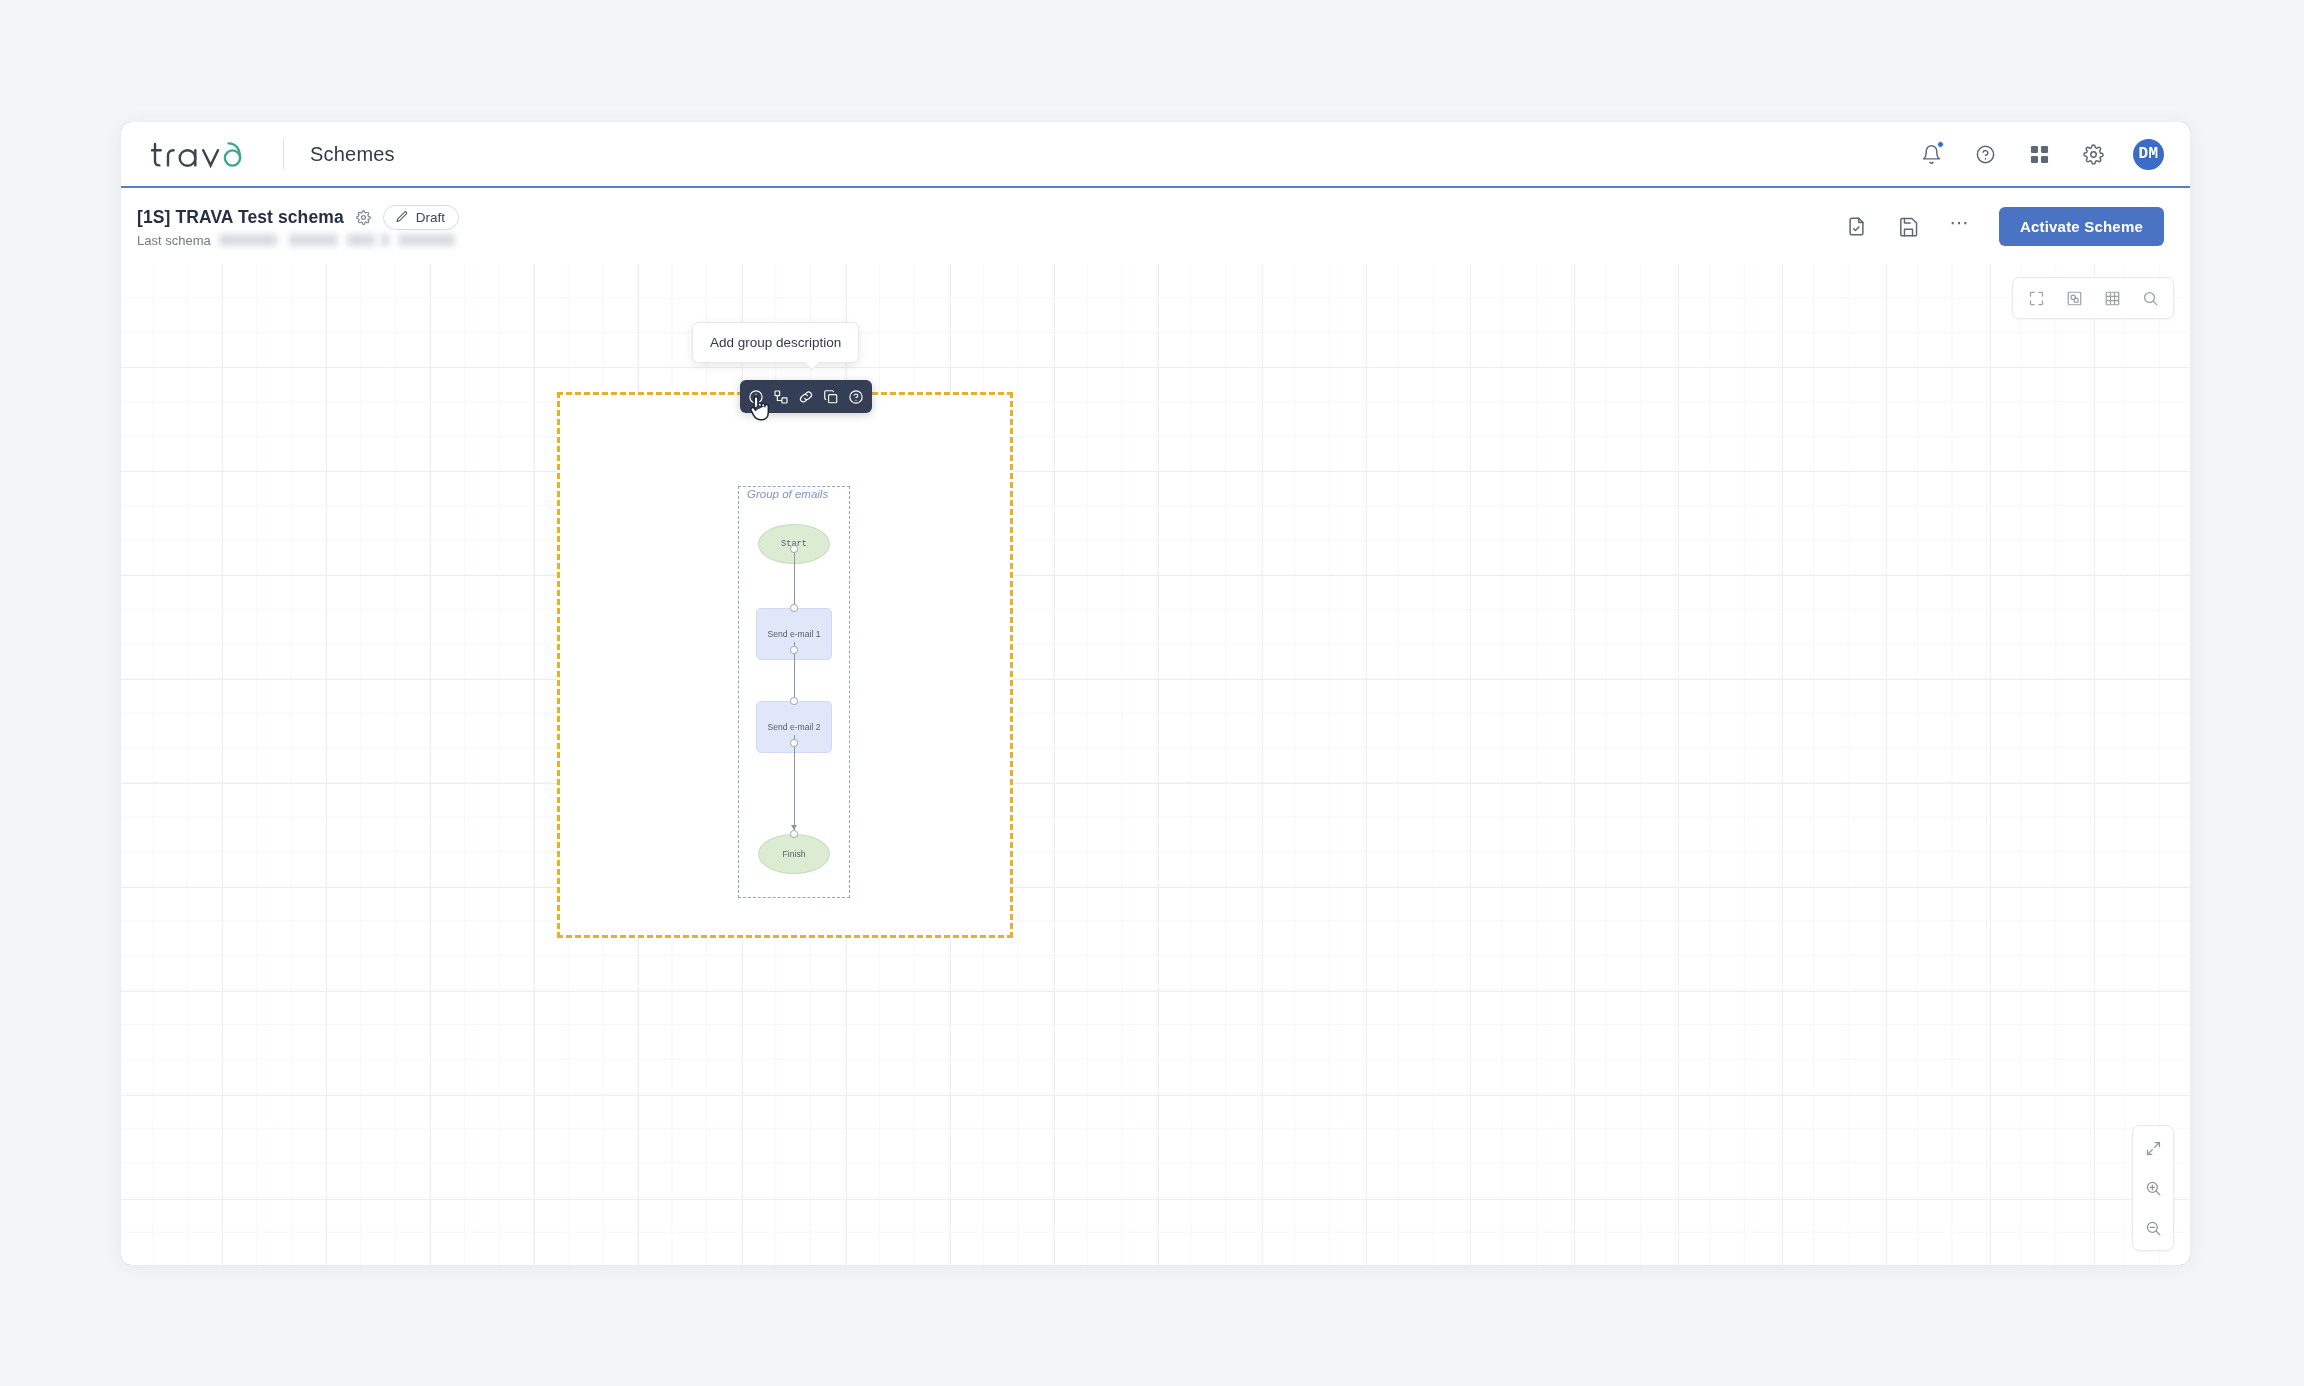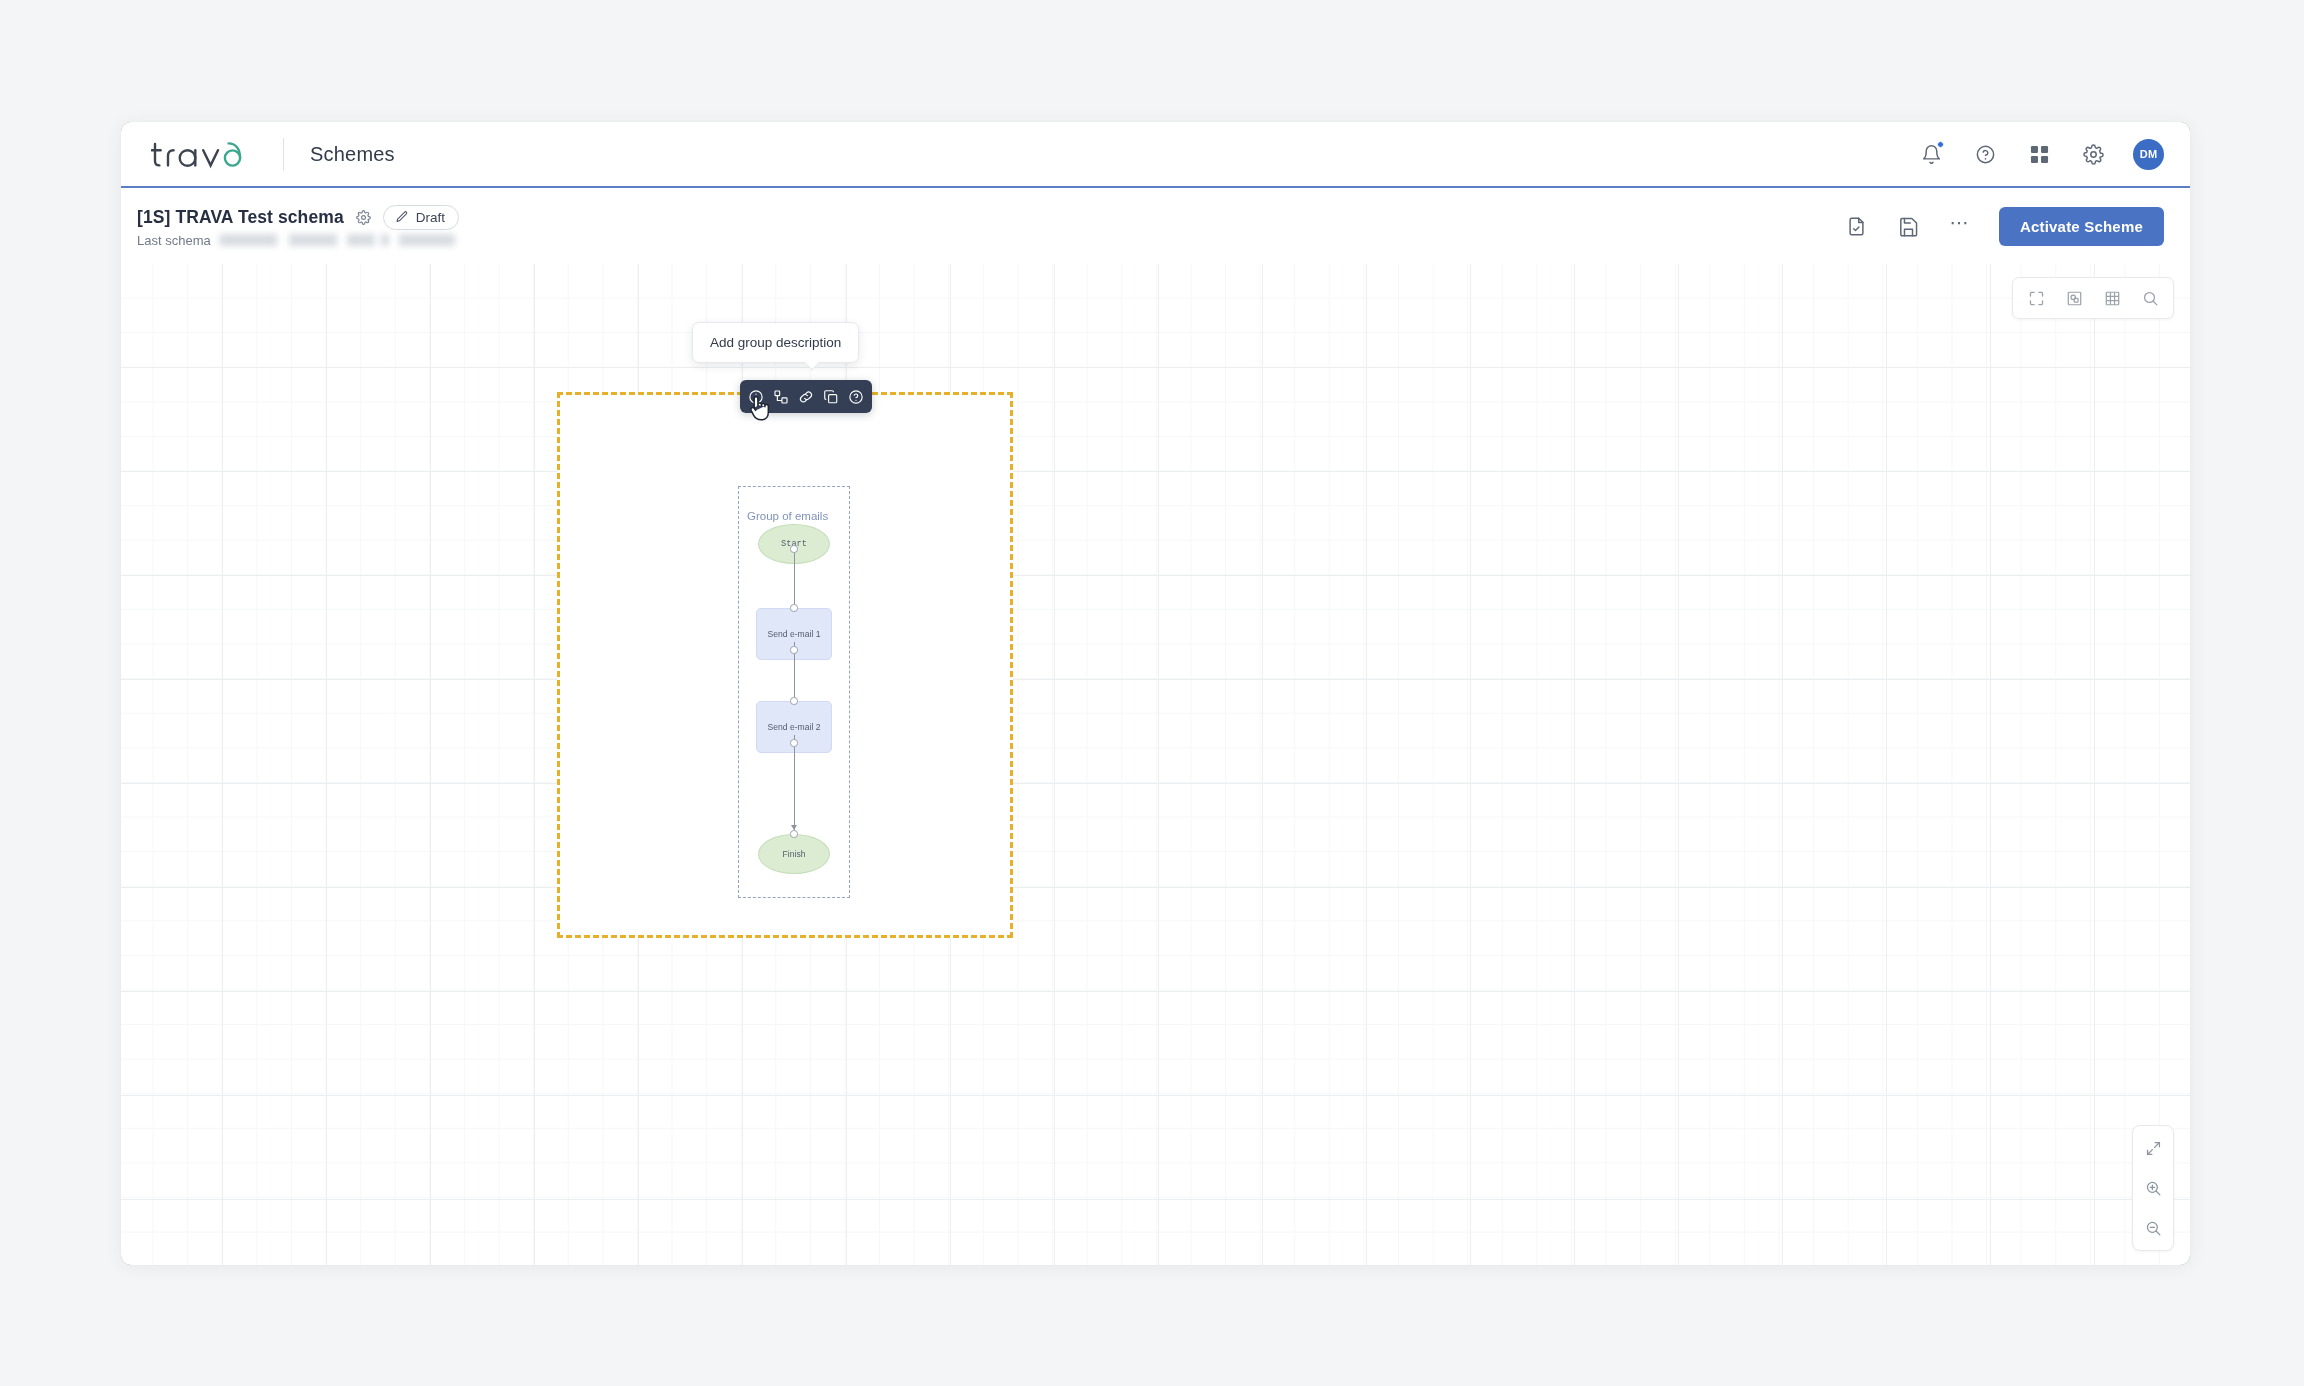--- a/index.html
+++ b/index.html
@@ -63,22 +63,23 @@
   .icon-btn svg { display: block; }
   .notif-dot {
     position: absolute; top: 1px; right: 1px;
     width: 7px; height: 7px; border-radius: 50%;
     background: #2f6ddc; border: 1.5px solid #fff;
   }
   .avatar {
     width: 31px; height: 31px; border-radius: 50%;
     background: #3b6dc4; color: #fff;
     display: flex; align-items: center; justify-content: center;
-    font-size: 11px; font-weight: bold; letter-spacing: .3px;
+    font-size: 16px; font-weight: bold; letter-spacing: .3px;
     cursor: pointer;
+    font-family: Liberation Mono, monospace;
   }
 
   
   .subheader {
     height: 76px; flex: 0 0 76px;
     background: #fff;
     display: flex; align-items: center;
     padding: 0 26px 0 16px;
     position: relative;
   }
@@ -178,22 +179,22 @@
 
   
   .group-box {
     position: absolute;
     left: 617px; top: 222px;
     width: 112px; height: 412px;
     border: 1.4px dashed #93a4c3;
     background: transparent;
   }
   .group-label {
-    position: absolute; left: 8px; top: 23px;
-    font-size: 11.5px; color: #7f93bb; white-space: nowrap;
+    position: absolute; left: 8px; top: 1px;
+    font-size: 11.5px; color: #7f93bb; white-space: nowrap; font-style: italic;
   }
 
   
   .node {
     position: absolute;
     display: flex; align-items: center; justify-content: center;
     font-size: 8.6px; color: #545d6c;
     cursor: pointer;
     user-select: none;
   }

